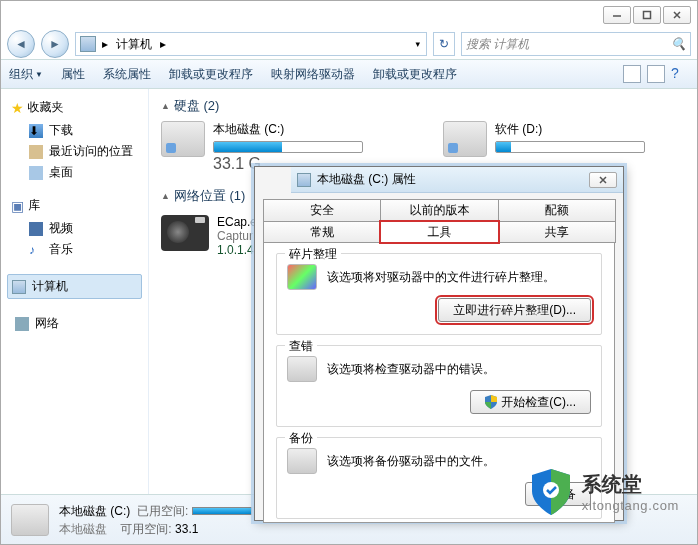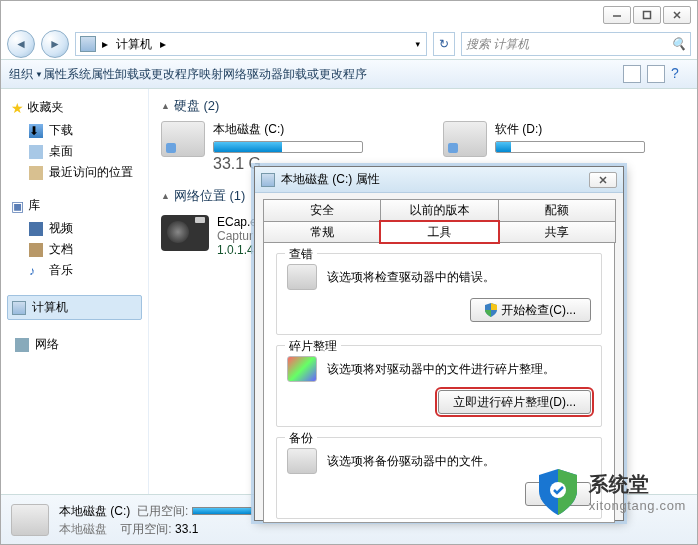--- a/index.html
+++ b/index.html
@@ -12,21 +12,21 @@
 .win-btn svg { width: 10px; height: 10px; }
 
 .navbar { height: 30px; display: flex; align-items: center; padding: 0 6px; gap: 6px; }
 .nav-back, .nav-fwd { width: 28px; height: 28px; border-radius: 50%; background: radial-gradient(circle at 30% 30%, #fff, #d4e6f6 60%, #9ec0dd); border: 1px solid #8eafc9; display: flex; align-items: center; justify-content: center; color: #4b6b87; }
 .breadcrumb { flex: 1; height: 24px; border: 1px solid #b5cde2; background: #fff; display: flex; align-items: center; padding: 0 4px; gap: 4px; }
 .breadcrumb .comp-icon { width: 16px; height: 16px; background: linear-gradient(#cde,#9bd); border: 1px solid #79a; }
 .breadcrumb span { padding: 0 2px; }
 .refresh-btn { width: 22px; height: 24px; border: 1px solid #b5cde2; background: #fff; display:flex;align-items:center;justify-content:center; color:#2a5a9a;}
 .search-box { width: 230px; height: 24px; border: 1px solid #b5cde2; background: #fff; display: flex; align-items: center; padding: 0 4px; gap: 4px; color: #888; font-style: italic; }
 
-.toolbar { height: 30px; background: linear-gradient(#f7fbff, #e2edf8); border-top: 1px solid #cdd; border-bottom: 1px solid #cdd; display: flex; align-items: center; padding: 0 8px; color: #1a3a5a; }
+.toolbar { height: 30px; background: linear-gradient(#f7fbff, #e2edf8); border-top: 1px solid #cdd; border-bottom: 1px solid #cdd; display: flex; align-items: center; padding: 0 8px; gap: 18px; color: #1a3a5a; }
 .toolbar .tb-item { display: flex; align-items: center; gap: 2px; cursor: default; }
 .toolbar .dd { font-size: 8px; }
 .toolbar-right { margin-left: auto; display: flex; gap: 6px; }
 .toolbar-right .ticon { width: 18px; height: 18px; border: 1px solid #9ab; background: #fff; }
 
 .body-area { display: flex; height: calc(100% - 28px - 30px - 30px - 50px); background: #fff; }
 .sidebar { width: 148px; padding: 10px 6px 6px 10px; border-right: 1px solid #e6eef7; overflow: hidden; }
 .side-group { margin-bottom: 14px; }
 .side-head { display: flex; align-items: center; gap: 4px; font-size: 12px; margin-bottom: 4px; }
 .side-head .star { color:#f5c518; font-size:14px; }
@@ -52,21 +52,21 @@
 .cam-icon { width:48px; height:36px; background:#333; border-radius:4px; position:relative; }
 .cam-icon::before { content:''; position:absolute; left:6px; top:6px; width:22px; height:22px; border-radius:50%; background:radial-gradient(circle,#888,#222); }
 .cam-icon::after { content:''; position:absolute; right:4px; top:2px; width:10px; height:6px; background:#ccc; border-radius:1px; }
 
 .status-bar { position: absolute; bottom: 0; left: 0; right: 0; height: 50px; background: linear-gradient(#f3f8fc,#e8f0f8); border-top: 1px solid #cdd; display: flex; align-items: center; padding: 6px 10px; gap: 10px; }
 .status-icon { width: 38px; height: 32px; background: linear-gradient(#eee,#ccc); border: 1px solid #bbb; border-radius: 3px; }
 .status-lines { line-height: 1.5; }
 
 
 .dialog { position: absolute; top: 166px; left: 254px; width: 370px; height: 355px; background: #f4f4f4; border: 1px solid #777; box-shadow: 0 0 0 3px rgba(181,209,235,.8), 2px 2px 10px rgba(0,0,0,.3); }
-.dlg-title { height: 26px; background: linear-gradient(#e8f3fb,#d0e3f2); display: flex; align-items: center; padding: 0 6px; gap: 6px; border-bottom: 1px solid #b5cde2; }
+.dlg-title { height: 26px; background: linear-gradient(#e8f3fb,#d0e3f2); display: flex; align-items: center; padding: 0 6px; gap: 6px; border-bottom: 1px solid #b5cde2; margin-left: 36px; }
 .dlg-title .dicon { width: 14px; height: 14px; background: linear-gradient(#cde,#9bd); border:1px solid #79a; }
 .dlg-close { margin-left: auto; width: 28px; height: 16px; border: 1px solid #aaa; background: linear-gradient(#fff,#eee); border-radius: 2px; display:flex;align-items:center;justify-content:center; }
 .dlg-body { padding: 6px 8px 8px; }
 
 .tabs { }
 .tab-row { display: flex; }
 .tab { flex: 1; height: 22px; border: 1px solid #999; background: linear-gradient(#fdfdfd,#ececec); display: flex; align-items: center; justify-content: center; font-size: 12px; margin-right: -1px; }
 .tab-row.top .tab { border-bottom: none; }
 .tab.active { background: #fff; border-bottom: 1px solid #fff; position:relative; z-index:1; }
 .tab.highlight { outline: 2px solid #d03030; outline-offset: -1px; }
@@ -76,21 +76,21 @@
 .group-title { position: absolute; top: -8px; left: 8px; background: #fff; padding: 0 4px; font-size: 12px; }
 .group-row { display: flex; align-items: center; gap: 10px; }
 .group-icon { width: 30px; height: 26px; background: linear-gradient(#eee,#ccc); border: 1px solid #bbb; border-radius: 3px; flex-shrink: 0; }
 .group-icon.defrag { background: linear-gradient(135deg,#f66,#6f6 50%,#66f); }
 .group-desc { flex: 1; font-size: 12px; }
 .group-btn { height: 24px; padding: 0 14px; border: 1px solid #888; background: linear-gradient(#fdfdfd,#e6e6e6); border-radius: 3px; display:flex; align-items:center; gap:4px; font-size:12px; margin-left: auto; margin-top: 8px; }
 .group-btn .shield { width:12px; height:14px; }
 .group-btn.highlight { outline: 2px solid #d03030; outline-offset: 1px; }
 
 
-.watermark { position: absolute; right: 12px; bottom: 28px; display: flex; align-items: center; gap: 8px; justify-content: space-between; }
+.watermark { position: absolute; right: 19px; bottom: 28px; display: flex; align-items: center; gap: 8px; justify-content: space-between; }
 .wm-shield { width: 46px; height: 50px; position: relative; }
 .wm-shield svg { width: 100%; height: 100%; }
 .wm-text .l1 { font-size: 20px; font-weight: bold; color: #333; font-family: "SimHei"; }
 .wm-text .l2 { font-size: 13px; color: #888; letter-spacing: .05em; }
 </style>
 </head>
 <body>
 
 <div class="main-window">
   <div class="titlebar">
@@ -160,40 +160,36 @@
       <div class="side-group">
         <div class="side-head">
             <span class="star">★</span>
             <span>收藏夹</span>
           </div>
         <div class="side-item">
             <span class="ico" style="background:linear-gradient(#7cb3ea,#3a7fc2)">⬇</span>
             <span>下载</span>
           </div>
         <div class="side-item">
+            <span class="ico" style="background:#d8c090"></span>
+            <span>最近访问的位置</span>
+          </div>
+        <div class="side-item">
             <span class="ico" style="background:#a8c8e6"></span>
             <span>桌面</span>
-          </div>
-        <div class="side-item">
-            <span class="ico" style="background:#d8c090"></span>
-            <span>最近访问的位置</span>
           </div>
       </div>
       <div class="side-group">
         <div class="side-head">
             <span class="lib">▣</span>
             <span>库</span>
           </div>
         <div class="side-item">
             <span class="ico" style="background:#4872a8"></span>
             <span>视频</span>
-          </div>
-        <div class="side-item">
-            <span class="ico" style="background:#b89868"></span>
-            <span>文档</span>
           </div>
         <div class="side-item">
             <span class="ico" style="color:#2a6ac0">♪</span>
             <span>音乐</span>
           </div>
       </div>
       <div class="side-group">
         <div class="side-item computer">
             <span class="ico" style="background:linear-gradient(#cde,#9bd);border:1px solid #79a"></span>
             <span>计算机</span>
@@ -276,45 +272,45 @@
         <div class="tab">配额</div>
       </div>
       <div class="tab-row">
         <div class="tab">常规</div>
         <div class="tab active highlight">工具</div>
         <div class="tab">共享</div>
       </div>
     </div>
     <div class="tab-panel">
       <div class="group">
+        <div class="group-title">碎片整理</div>
+        <div class="group-row">
+          <div class="group-icon defrag"></div>
+          <div class="group-desc">该选项将对驱动器中的文件进行碎片整理。</div>
+        </div>
+        <button class="group-btn highlight">
+            <span>立即进行碎片整理(D)...</span>
+          </button>
+      </div>
+      <div class="group">
         <div class="group-title">查错</div>
         <div class="group-row">
           <div class="group-icon"></div>
           <div class="group-desc">该选项将检查驱动器中的错误。</div>
         </div>
         <button class="group-btn">
           <svg class="shield" viewBox="0 0 12 14">
               <path d="M6 0 L12 2 L12 7 C12 11 6 14 6 14 C6 14 0 11 0 7 L0 2 Z" fill="#3a7fc2"></path>
               <path d="M6 0 L12 2 L12 7 L6 7 Z" fill="#f5c518"></path>
               <path d="M6 7 L6 14 C6 14 0 11 0 7 Z" fill="#4caf50"></path>
             </svg>
           <span>开始检查(C)...</span>
         </button>
       </div>
       <div class="group">
-        <div class="group-title">碎片整理</div>
-        <div class="group-row">
-          <div class="group-icon defrag"></div>
-          <div class="group-desc">该选项将对驱动器中的文件进行碎片整理。</div>
-        </div>
-        <button class="group-btn highlight">
-            <span>立即进行碎片整理(D)...</span>
-          </button>
-      </div>
-      <div class="group">
         <div class="group-title">备份</div>
         <div class="group-row">
           <div class="group-icon"></div>
           <div class="group-desc">该选项将备份驱动器中的文件。</div>
         </div>
         <button class="group-btn">
             <span>开始备</span>
           </button>
       </div>
     </div>

